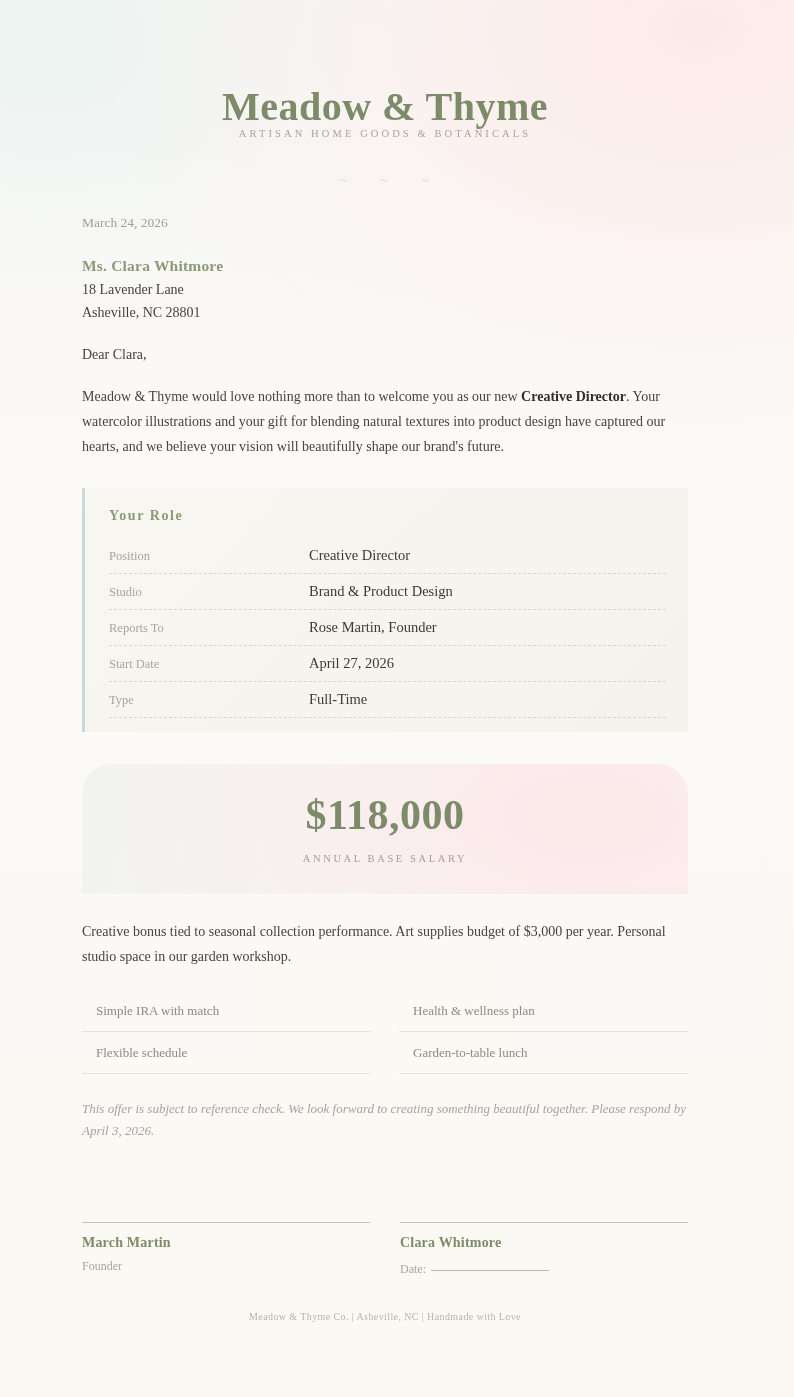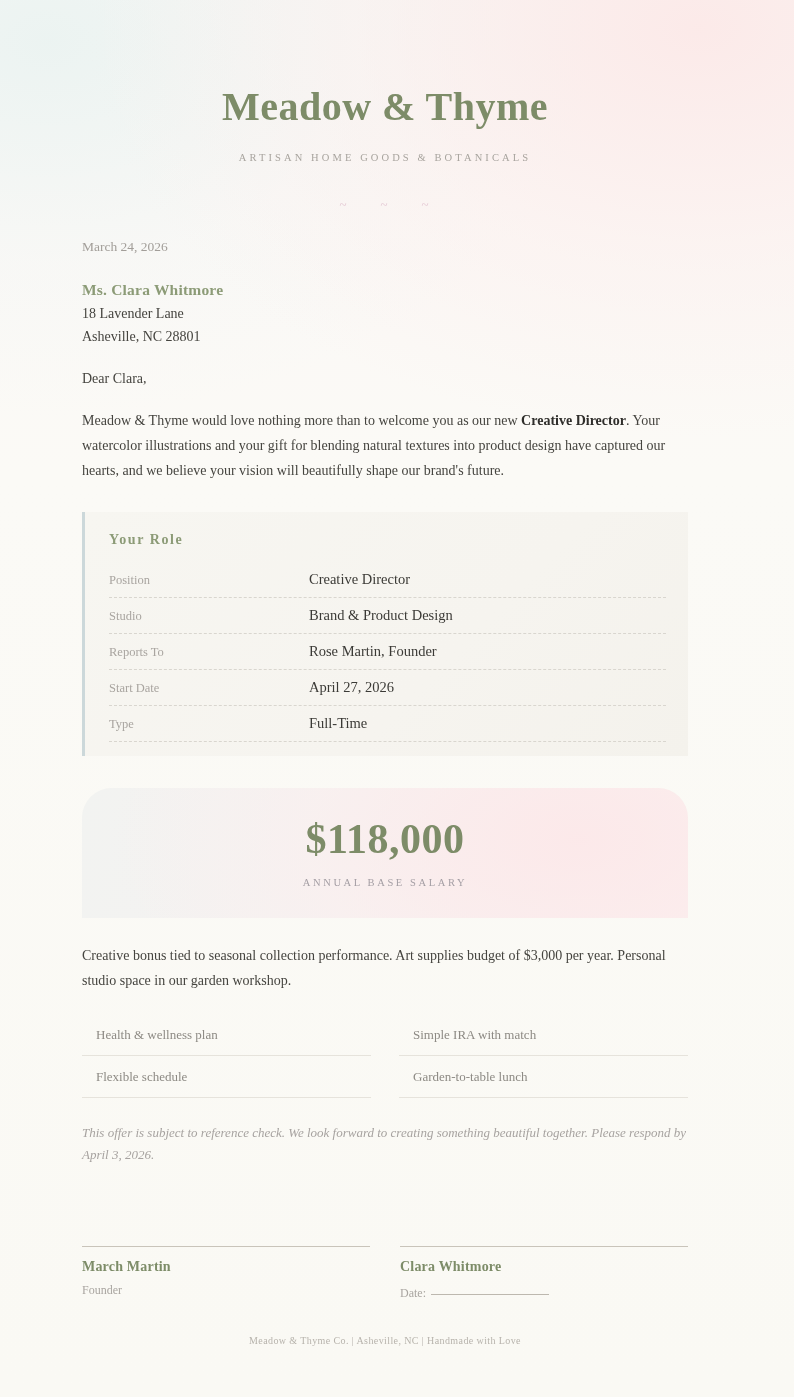--- a/index.html
+++ b/index.html
@@ -31,21 +31,21 @@
   }
   .brand {
     font-size: 40px;
     font-weight: bold;
     color: #7d8c68;
     letter-spacing: 0.5px;
     line-height: 1.05;
     margin: 0;
   }
   .tagline {
-    margin-top: 24px;
+    margin-top: 0;
     font-size: 10.5px;
     letter-spacing: 3.1px;
     color: #a8a49e;
     text-transform: uppercase;
   }
   .ornament {
     margin-top: 34px;
     font-size: 13px;
     color: #e3c6d2;
     letter-spacing: 2px;
@@ -276,22 +276,22 @@
     </div>
 
     <div class="salary-banner">
       <div class="salary-amount">$118,000</div>
       <div class="salary-caption">Annual Base Salary</div>
     </div>
 
     <p class="bonus">Creative bonus tied to seasonal collection performance. Art supplies budget of $3,000 per year. Personal studio space in our garden workshop.</p>
 
     <div class="benefits">
+      <div class="benefit">Simple IRA with match</div>
       <div class="benefit">Health &amp; wellness plan</div>
-      <div class="benefit">Simple IRA with match</div>
       <div class="benefit">Flexible schedule</div>
       <div class="benefit">Garden-to-table lunch</div>
     </div>
 
     <p class="note">This offer is subject to reference check. We look forward to creating something beautiful together. Please respond by April 3, 2026.</p>
 
     <div class="signatures">
       <div class="sig-block">
         <div class="sig-rule"></div>
         <div class="sig-name">March Martin</div>

